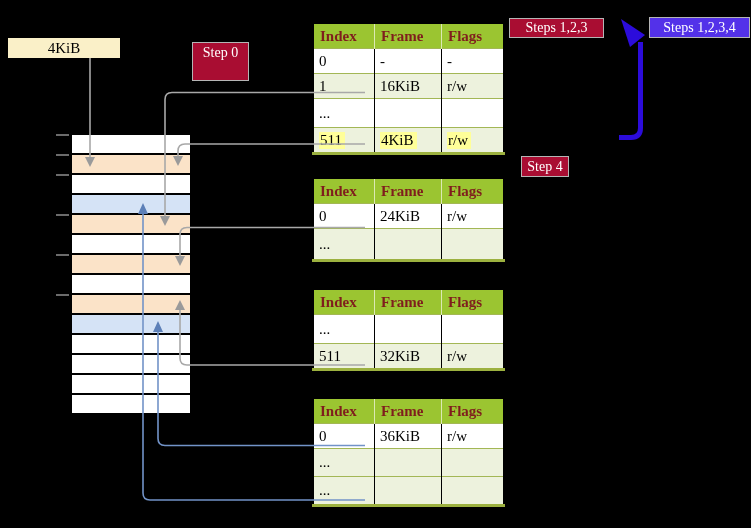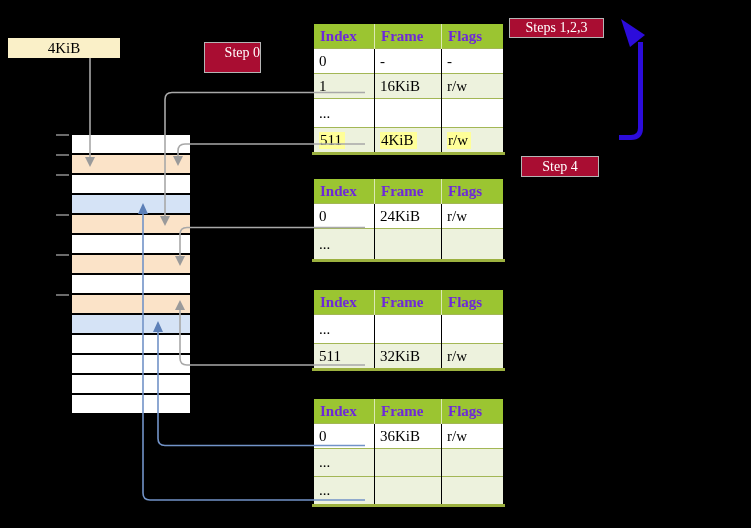--- a/index.html
+++ b/index.html
@@ -6,35 +6,35 @@
   .canvas{position:relative;width:751px;height:528px;background:#000;overflow:hidden;
           font-family:"Liberation Serif","DejaVu Serif",serif;}
   
   .mem-label{position:absolute;left:8px;top:38px;width:112px;height:20px;background:#faf0c8;
              color:#000;font-size:15px;text-align:center;line-height:20px;}
   
   .badge{position:absolute;color:#fff;font-size:14px;text-align:center;border-radius:0;
          border:1px solid #b5b5b5;box-sizing:border-box;}
   .badge.crimson{background:#a90d32;}
   .badge.violet{background:#5331e9;}
-  .b-step0{left:204px;top:42px;width:57px;height:31px;line-height:19px;text-align:right;}
+  .b-step0{left:192px;top:42px;width:57px;height:39px;line-height:19px;}
   .b-steps123{left:509px;top:18px;width:95px;height:20px;line-height:18px;}
   .b-steps1234{left:649px;top:17px;width:101px;height:21px;line-height:19px;}
-  .b-step4{left:521px;top:156px;width:78px;height:21px;line-height:19px;}
+  .b-step4{left:521px;top:156px;width:48px;height:21px;line-height:19px;}
   
   .memstack{position:absolute;left:70px;top:133px;width:118px;border:2px solid #000;
             border-bottom-width:0;background:#fff;}
   .mcell{height:20px;border-bottom:2px solid #000;box-sizing:border-box;}
   .mcell.white{background:#ffffff;}
   .mcell.orange{background:#fbe3c8;}
   .mcell.blue{background:#d5e3f6;}
   
   table.ptable{position:absolute;border-collapse:collapse;table-layout:fixed;
                border:2px solid #000;border-bottom:3px solid #9cb13f;background:#fff;}
-  table.ptable th{background:#9bc531;color:#6d28d9;font-weight:bold;font-size:15px;text-align:left;
+  table.ptable th{background:#9bc531;color:#7f1d1d;font-weight:bold;font-size:15px;text-align:left;
                   padding:0 0 0 6px;border-left:1px solid #dce9b4;height:24px;}
   table.ptable th:first-child{border-left:none;}
   table.ptable td{font-size:15px;color:#000;padding:0 0 0 5px;border-left:1px solid #000;
                   border-top:1px solid #a3b755;height:24px;background:#fff;}
   table.ptable td:first-child{border-left:none;}
   table.ptable tr.shade td{background:#edf2dd;}
   table.ptable .hl{background:#ffff99;padding:0 3px 0 1px;display:inline-block;}
   .c-index{width:54px;} .c-frame{width:60px;} .c-flags{width:55px;}
   .t1{left:312px;top:22px;}
   .t2{left:312px;top:177px;}
@@ -48,20 +48,21 @@
   svg.overlay{position:absolute;left:0;top:0;z-index:50;pointer-events:none;}
 </style>
 </head>
 <body>
 
 <div class="canvas">
 
   <div class="mem-label">4KiB</div>
   <div class="badge crimson b-step0">Step 0</div>
   <div class="badge crimson b-steps123">Steps 1,2,3</div>
+  <div class="badge violet b-steps1234">Steps 1,2,3,4</div>
   <div class="badge crimson b-step4">Step 4</div>
 
   <div class="memstack">
     <div class="mcell white"></div>
     <div class="mcell orange"></div>
     <div class="mcell white"></div>
     <div class="mcell blue"></div>
     <div class="mcell orange"></div>
     <div class="mcell white"></div>
     <div class="mcell orange"></div>

